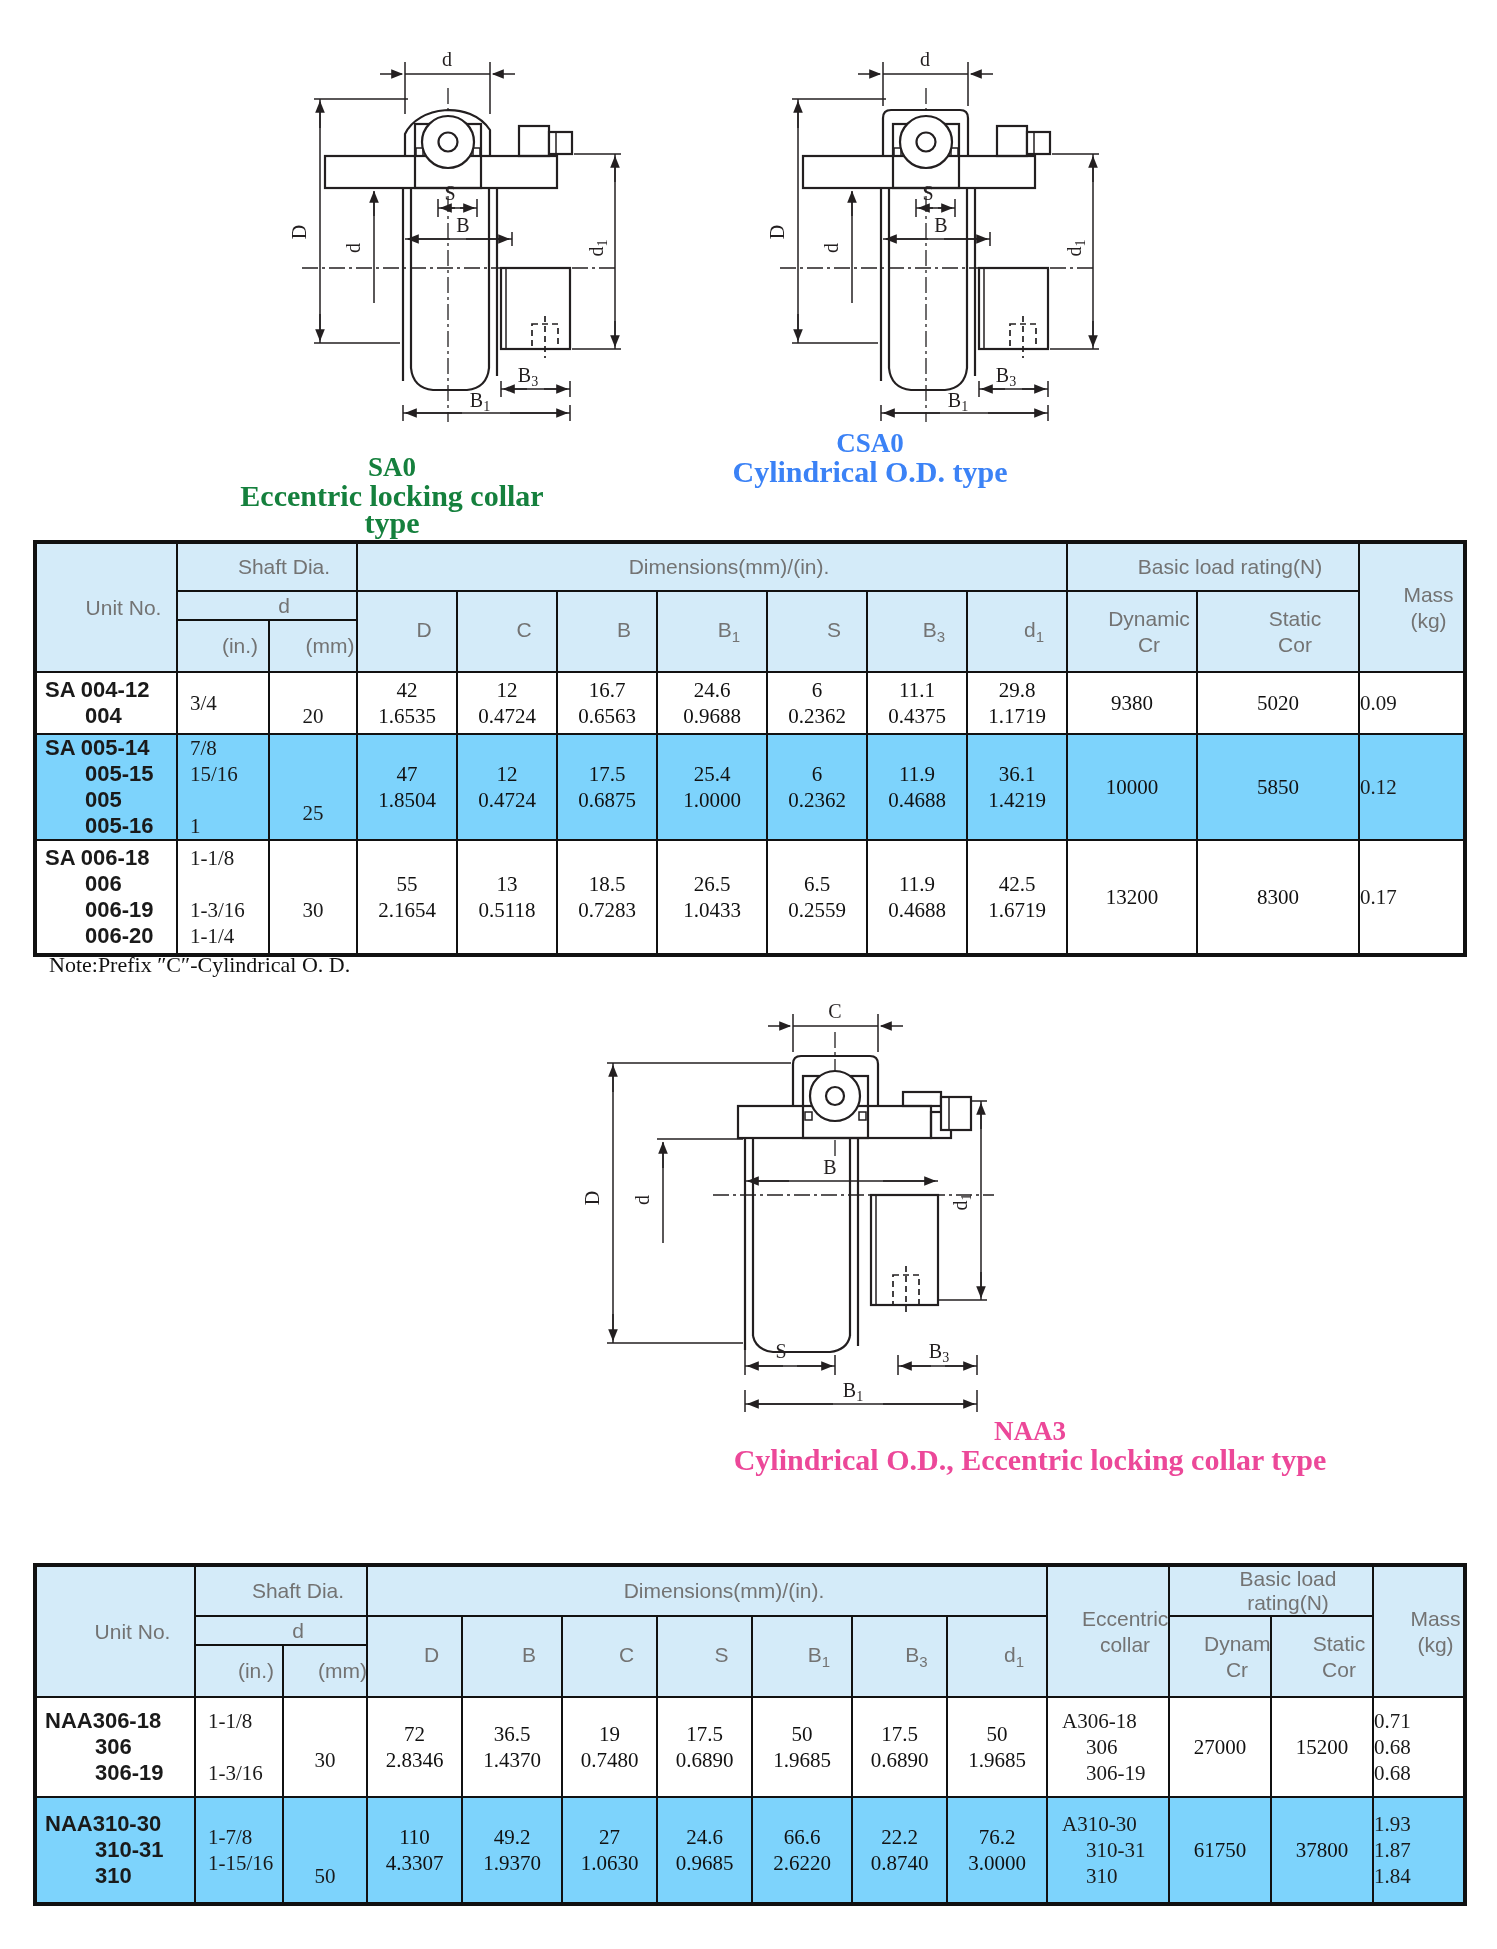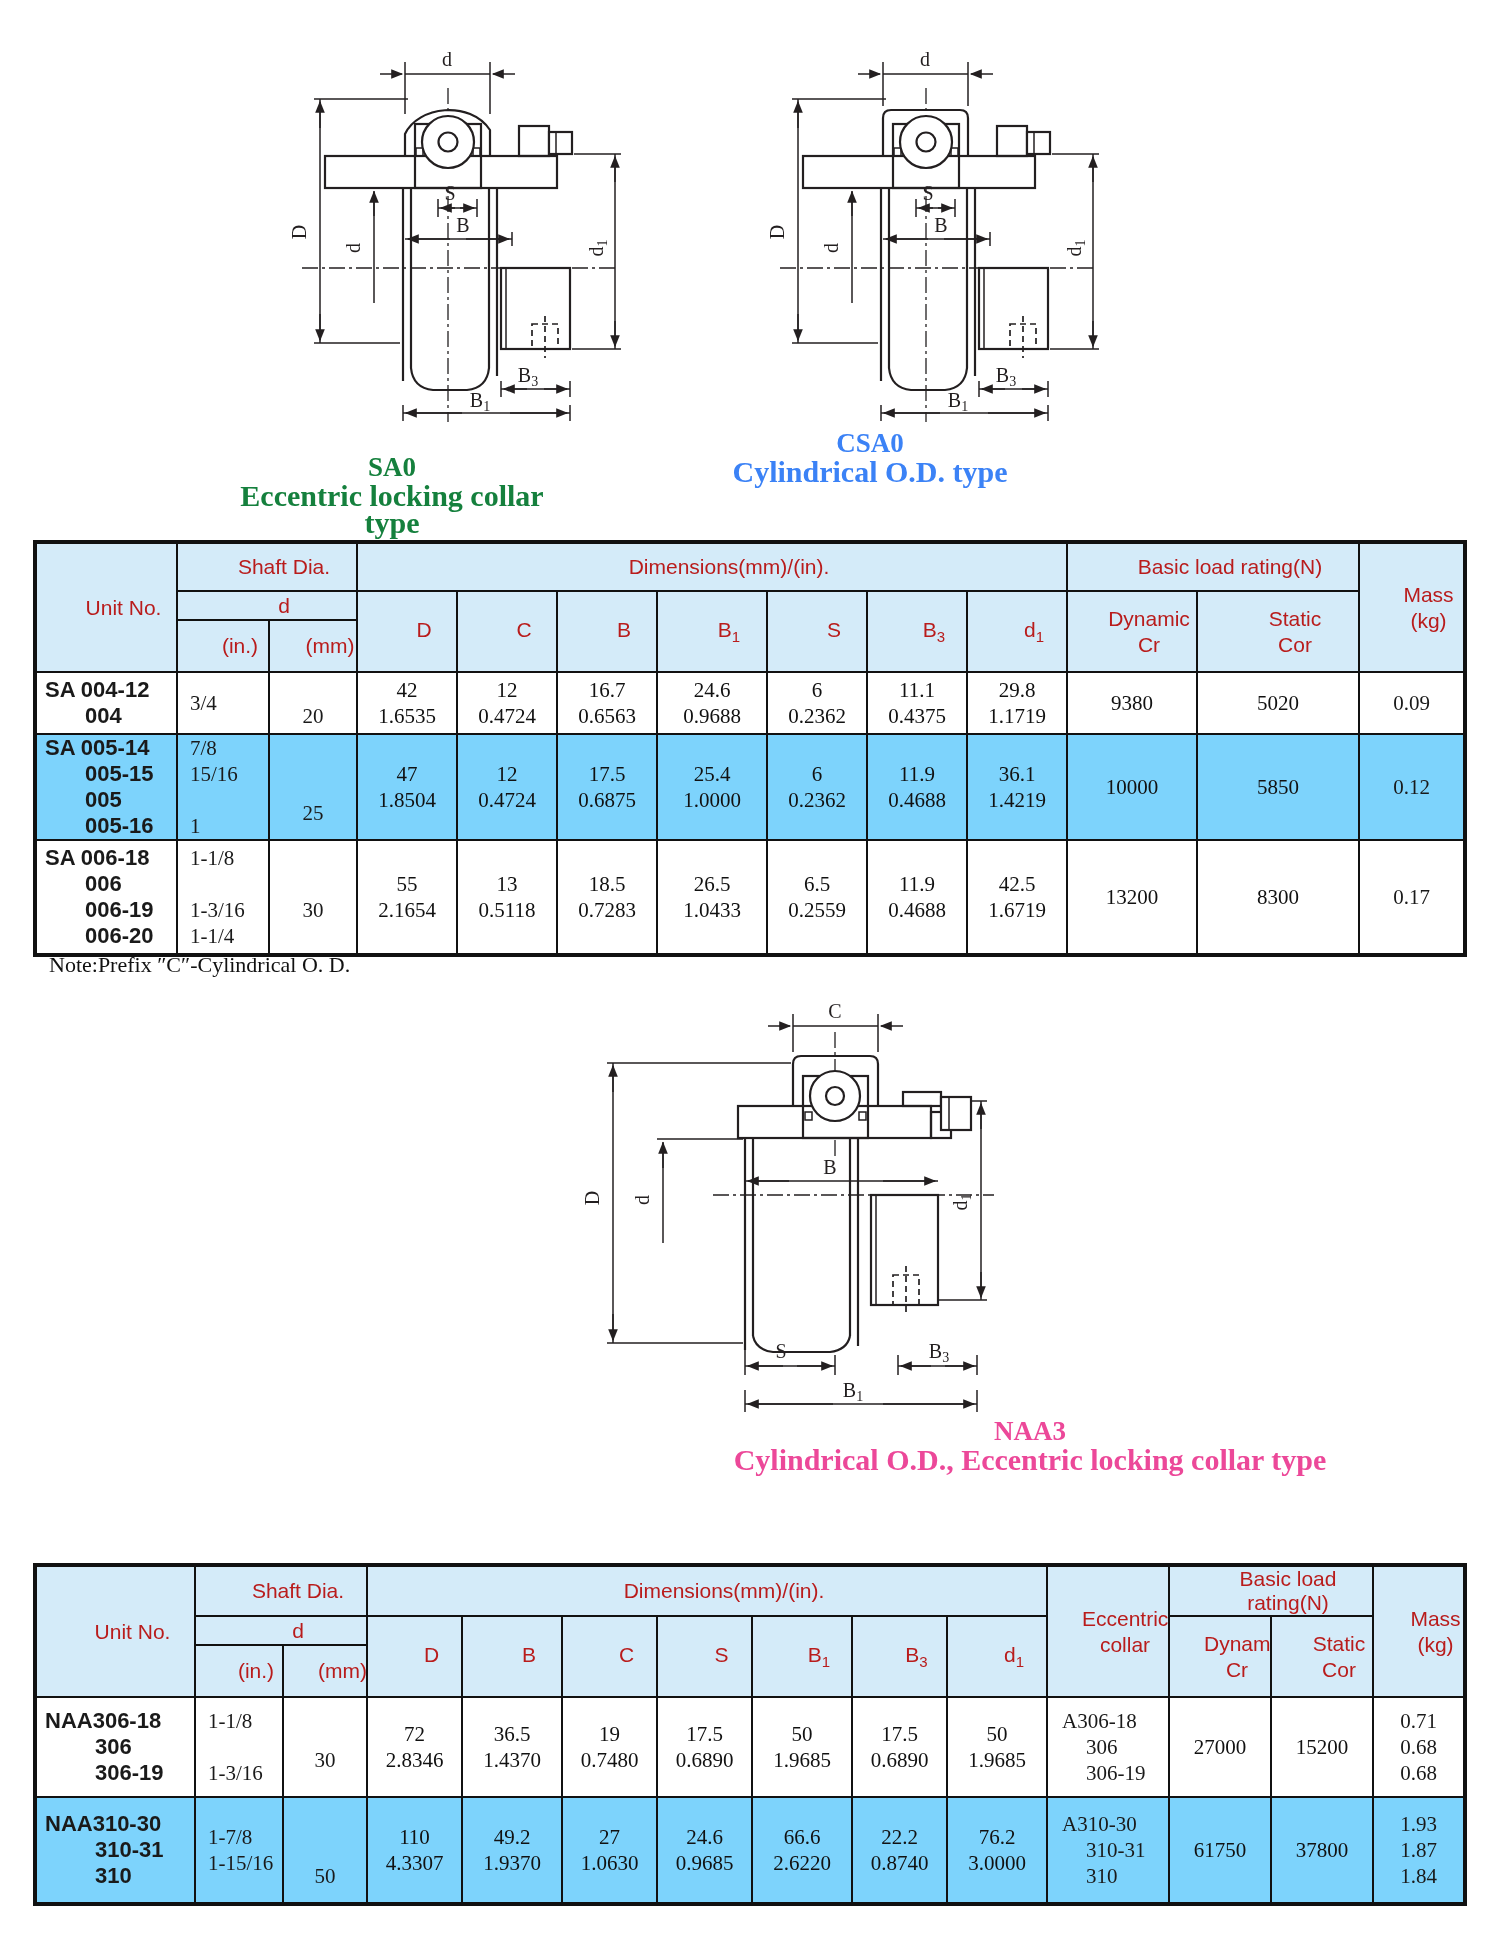--- a/index.html
+++ b/index.html
@@ -10,38 +10,38 @@
   .dtitle{font-family:"Liberation Serif",serif;font-size:27px;font-weight:bold;line-height:30px;}
   .dsub{font-family:"Liberation Serif",serif;font-size:30px;font-weight:bold;line-height:27px;}
   .tblock{text-align:center;}
 
   
   .note{font-family:"Liberation Serif",serif;font-size:22px;color:#111;}
 
   
   table.spec{border-collapse:collapse;table-layout:fixed;border:4px solid #111;background:#fff;}
   table.spec th, table.spec td{border:2px solid #111;padding:0;margin:0;vertical-align:middle;text-align:center;overflow:hidden;}
-  table.spec th{background:#d4ebf9;font-family:"Liberation Sans",sans-serif;font-size:21px;font-weight:normal;color:#b91c1c;padding-left:34px;}
+  table.spec th{background:#d4ebf9;font-family:"Liberation Sans",sans-serif;font-size:21px;font-weight:normal;color:#737373;padding-left:34px;}
   table.spec sub{font-size:15px;}
   tr.hA th{height:46px;}
   tr.hB th{height:27px;}
   tr.hC th{height:50px;}
   td.val{font-family:"Liberation Serif",serif;font-size:21px;color:#111;}
   td.unit{font-family:"Liberation Sans",sans-serif;font-size:22px;font-weight:bold;vertical-align:top;}
   td.frac, td.mmcol, td.ecc, td.mass{font-family:"Liberation Serif",serif;font-size:21px;vertical-align:top;}
   td.mass{vertical-align:middle;}
   .ln{height:26px;line-height:26px;white-space:nowrap;}
   td.unit .ln{text-align:left;padding-left:8px;}
   table.t1 td.unit .ln + .ln{padding-left:48px;}
   table.t2 td.unit .ln + .ln{padding-left:58px;}
   td.frac .ln{text-align:left;padding-left:12px;}
   td.mmcol .ln{text-align:center;}
   td.ecc .ln{text-align:left;padding-left:14px;}
   td.ecc .ln + .ln{padding-left:38px;}
-  td.mass .ln{text-align:center;}
+  td.mass .ln{text-align:left;}
   td.unit, td.frac{padding-top:4px;}
   td.mmcol{padding-top:4px;}
   td.ecc{padding-top:8px;}
   tr.gray td{background:#7dd3fc;}
   tr.b1 td{height:60px;}
   tr.b2 td{height:104px;}
   tr.b3 td{height:112px;}
   tr.c1 td{height:98px;}
   tr.c2 td{height:104px;}
 

